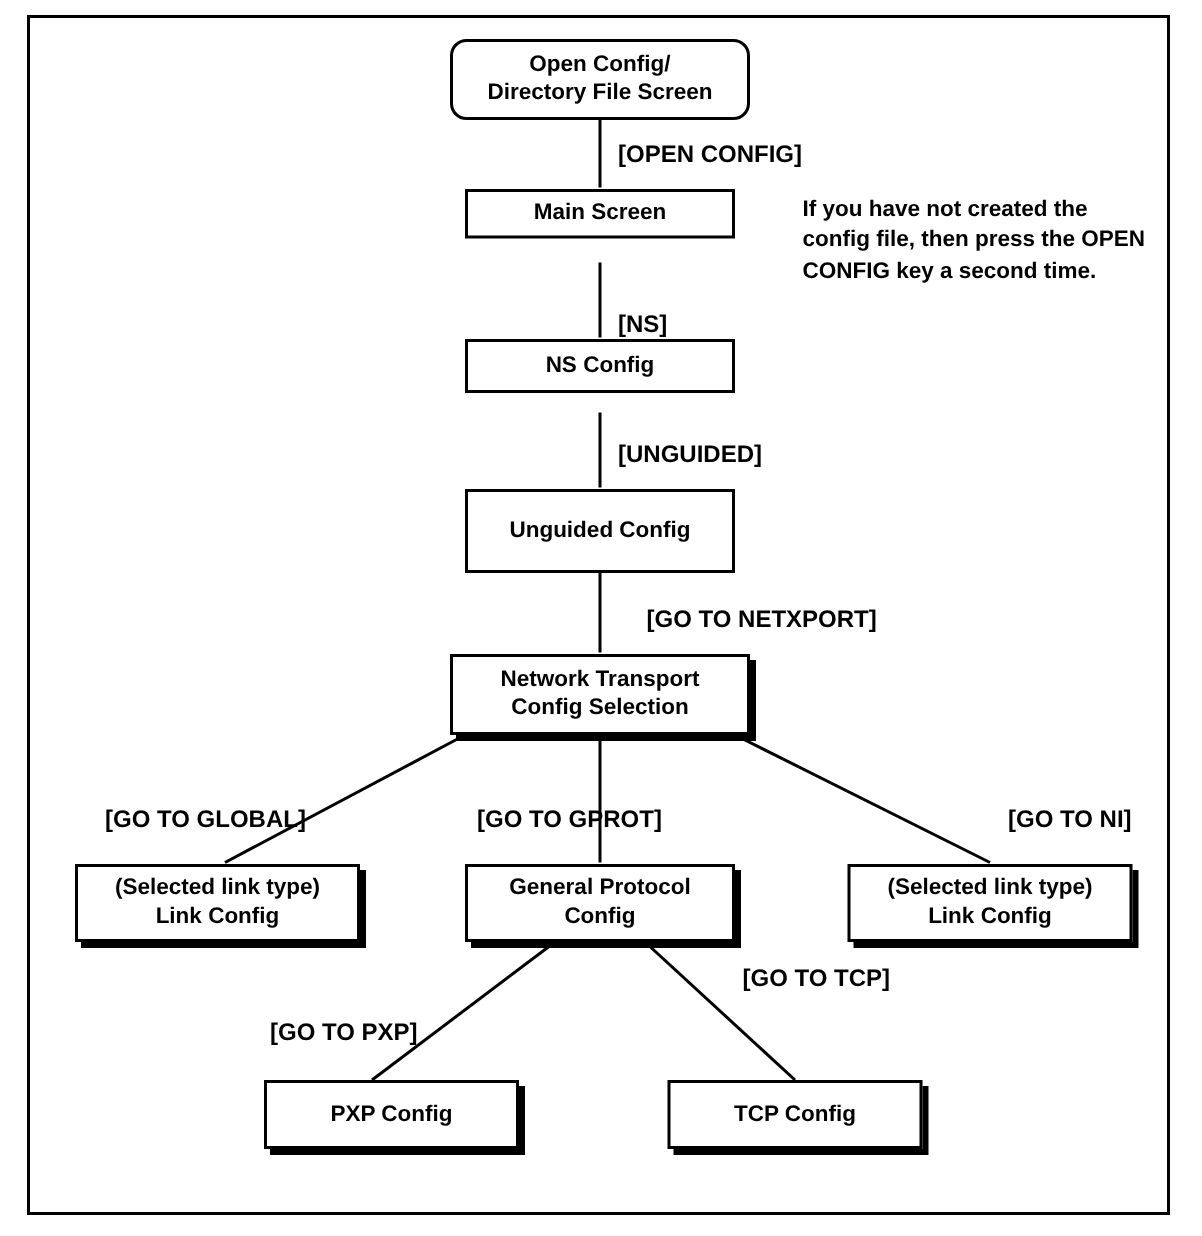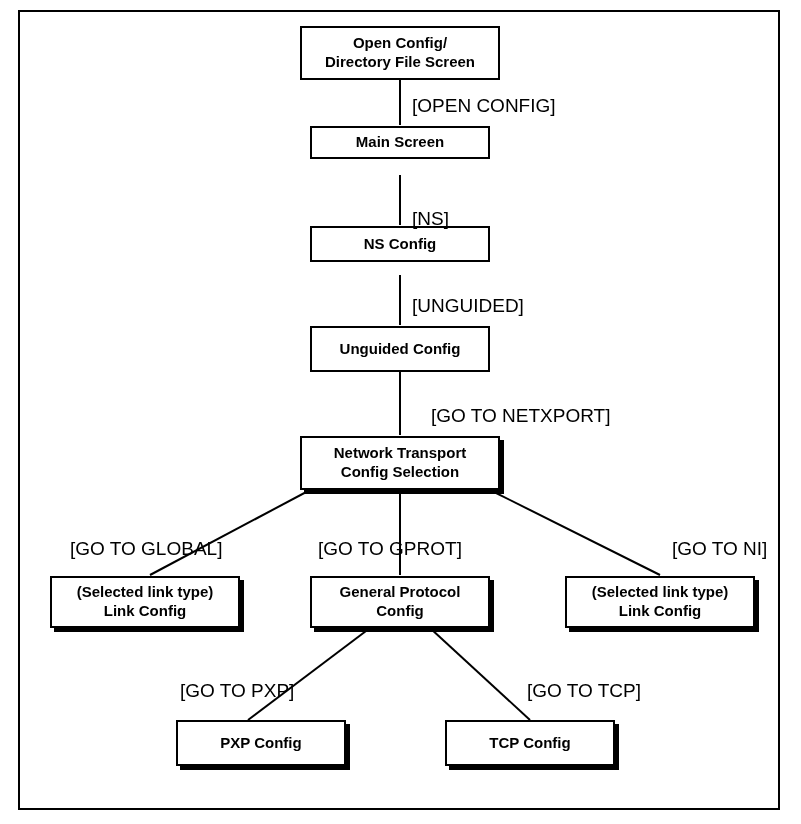--- a/index.html
+++ b/index.html
@@ -36,22 +36,22 @@
     font-size: 15px;
     line-height: 1.25;
     box-sizing: border-box;
     padding: 2px 6px;
   }
   .shadow-box {
     box-shadow: 4px 4px 0 #000;
   }
   .edge-label {
     position: absolute;
-    font-size: 19px;
-    font-weight: 400;
+    font-size: 16px;
+    font-weight: 700;
     white-space: nowrap;
   }
   .note {
     position: absolute;
     font-size: 15px;
     font-weight: 700;
     line-height: 1.35;
     width: 230px;
   }
   svg.lines {
@@ -81,36 +81,36 @@
     <line x1="400" y1="372" x2="400" y2="435"></line>
 
     <line x1="310" y1="490" x2="150" y2="575"></line>
     <line x1="400" y1="490" x2="400" y2="575"></line>
     <line x1="490" y1="490" x2="660" y2="575"></line>
 
     <line x1="370" y1="628" x2="248" y2="720"></line>
     <line x1="430" y1="628" x2="530" y2="720"></line>
   </svg>
 
-  <div class="box" style="left:300px; top:26px; width:200px; height:54px;">
+  <div class="box" style="left:300px; top:26px; width:200px; height:54px;border-radius:11px;">
     <div>
       <span>Open Config/</span><br>
       <span>Directory File Screen</span>
     </div>
   </div>
 
   <div class="box" style="left:310px; top:126px; width:180px; height:33px;">
     <span>Main Screen</span>
   </div>
 
   <div class="box" style="left:310px; top:226px; width:180px; height:36px;">
     <span>NS Config</span>
   </div>
 
-  <div class="box" style="left:310px; top:326px; width:180px; height:46px;">
+  <div class="box" style="left:310px; top:326px; width:180px; height:56px;">
     <span>Unguided Config</span>
   </div>
 
   <div class="shadow-box" style="left:300px; top:436px; width:200px; height:54px;">
     <div>
       <span>Network Transport</span><br>
       <span>Config Selection</span>
     </div>
   </div>
 
@@ -144,15 +144,16 @@
   </div>
 
   <div class="edge-label" style="left:412px; top:95px;">[OPEN CONFIG]</div>
   <div class="edge-label" style="left:412px; top:208px;text-align:right;">[NS]</div>
   <div class="edge-label" style="left:412px; top:295px;">[UNGUIDED]</div>
   <div class="edge-label" style="left:412px; top:405px;padding-left:19px;">[GO TO NETXPORT]</div>
   <div class="edge-label" style="left:70px;  top:538px;">[GO TO GLOBAL]</div>
   <div class="edge-label" style="left:318px; top:538px;">[GO TO GPROT]</div>
   <div class="edge-label" style="left:640px; top:538px;padding-left:32px;">[GO TO NI]</div>
   <div class="edge-label" style="left:180px; top:680px;">[GO TO PXP]</div>
-  <div class="edge-label" style="left:495px; top:680px;margin-left:32px;">[GO TO TCP]</div>
+  <div class="edge-label" style="left:495px; top:644px;">[GO TO TCP]</div>
 
+  <div class="note" style="left:535px; top:130px;">If you have not created the config file, then press the OPEN CONFIG key a second time.</div>
 </div>
 
 </body></html>

